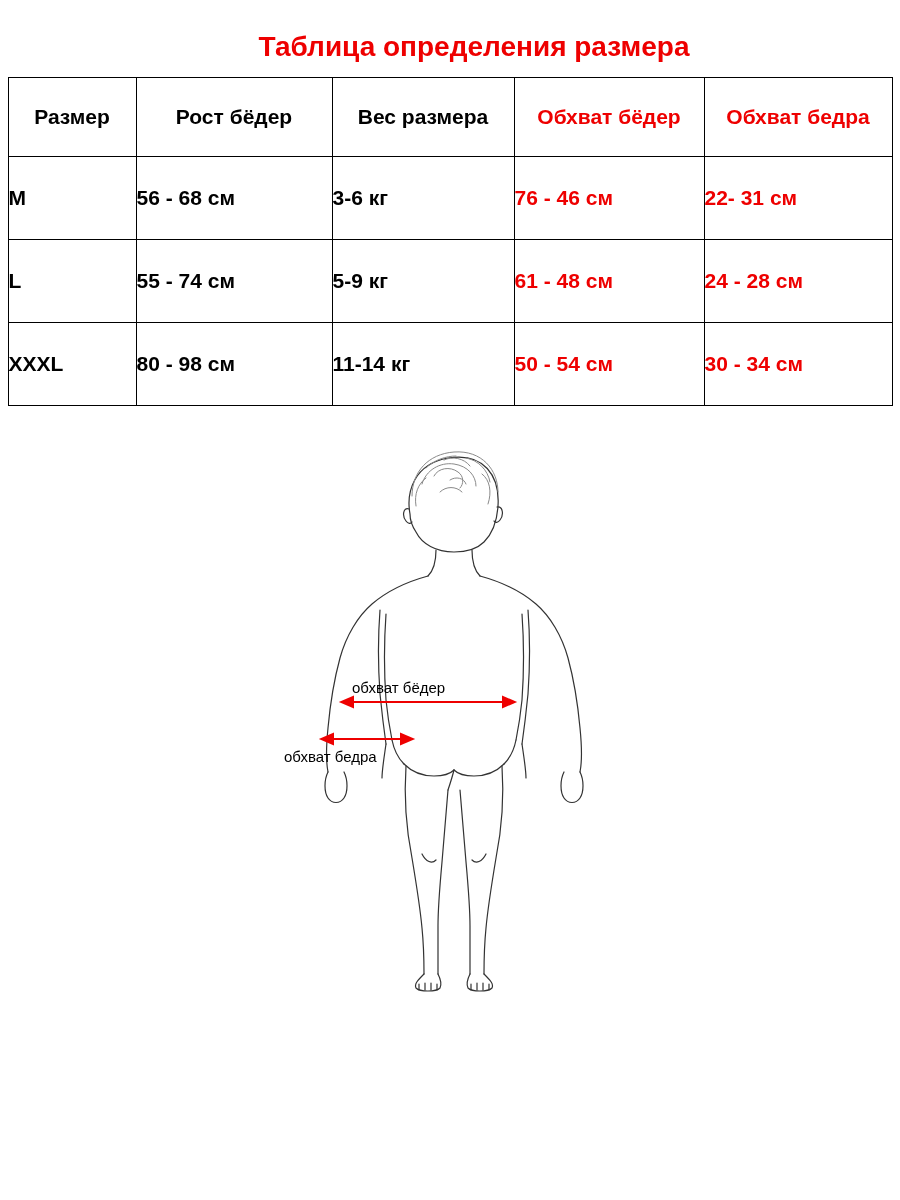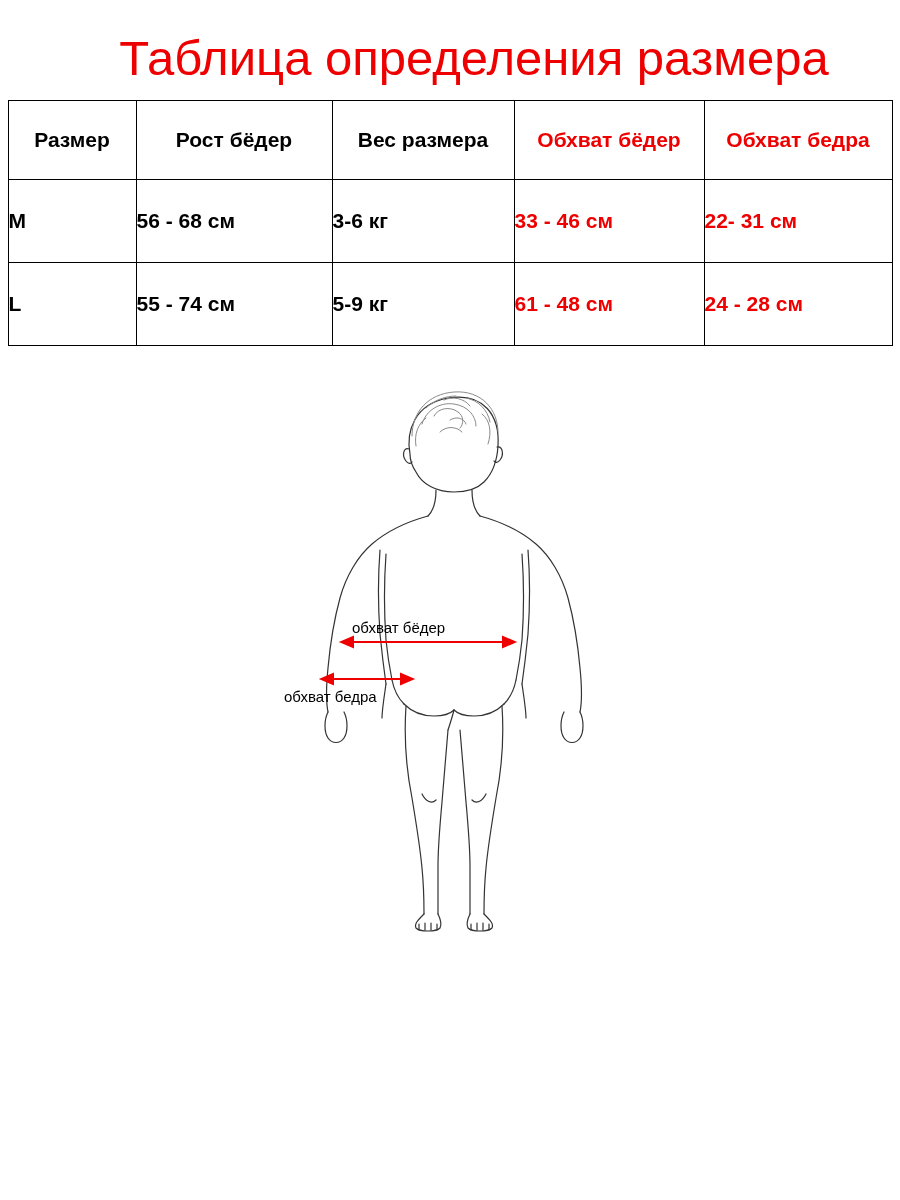--- a/index.html
+++ b/index.html
@@ -15,22 +15,22 @@
     overflow: hidden;
   }
   .page {
     position: relative;
     width: 900px;
     height: 1200px;
   }
   .title {
     text-align: center;
     color: #ee0000;
-    font-size: 49px;
-    font-weight: normal;
+    font-size: 28px;
+    font-weight: bold;
     letter-spacing: 0px;
     padding-top: 32px;
     padding-bottom: 14px;
     line-height: 1.1;
     margin-left: 48px;
   }
   table.size-table {
     border-collapse: collapse;
     table-layout: fixed;
     width: 884px;
@@ -97,29 +97,36 @@
         <th>Вес размера</th>
         <th class="red">Обхват бёдер</th>
         <th class="red">Обхват бедра</th>
       </tr>
     </thead>
     <tbody>
       <tr>
         <td>M</td>
         <td>56 - 68 см</td>
         <td>3-6 кг</td>
-        <td class="red">33 - 46 см</td>
+        <td class="red">76 - 46 см</td>
         <td class="red">22- 31 см</td>
       </tr>
       <tr>
         <td>L</td>
         <td>55 - 74 см</td>
         <td>5-9 кг</td>
         <td class="red">61 - 48 см</td>
         <td class="red">24 - 28 см</td>
+      </tr>
+      <tr>
+        <td>XXXL</td>
+        <td>80 - 98 см</td>
+        <td>11-14 кг</td>
+        <td class="red">50 - 54 см</td>
+        <td class="red">30 - 34 см</td>
       </tr>
     </tbody>
   </table>
 
   <div class="figure-wrap">
     <svg width="500" height="580" viewBox="0 0 500 580">
 
       <g fill="none" stroke="#333333" stroke-width="1.2" stroke-linecap="round" stroke-linejoin="round">
 
         <path d="M210 100 C206 78 214 50 248 44 C284 38 300 62 298 92 C297 108 292 120 284 128

